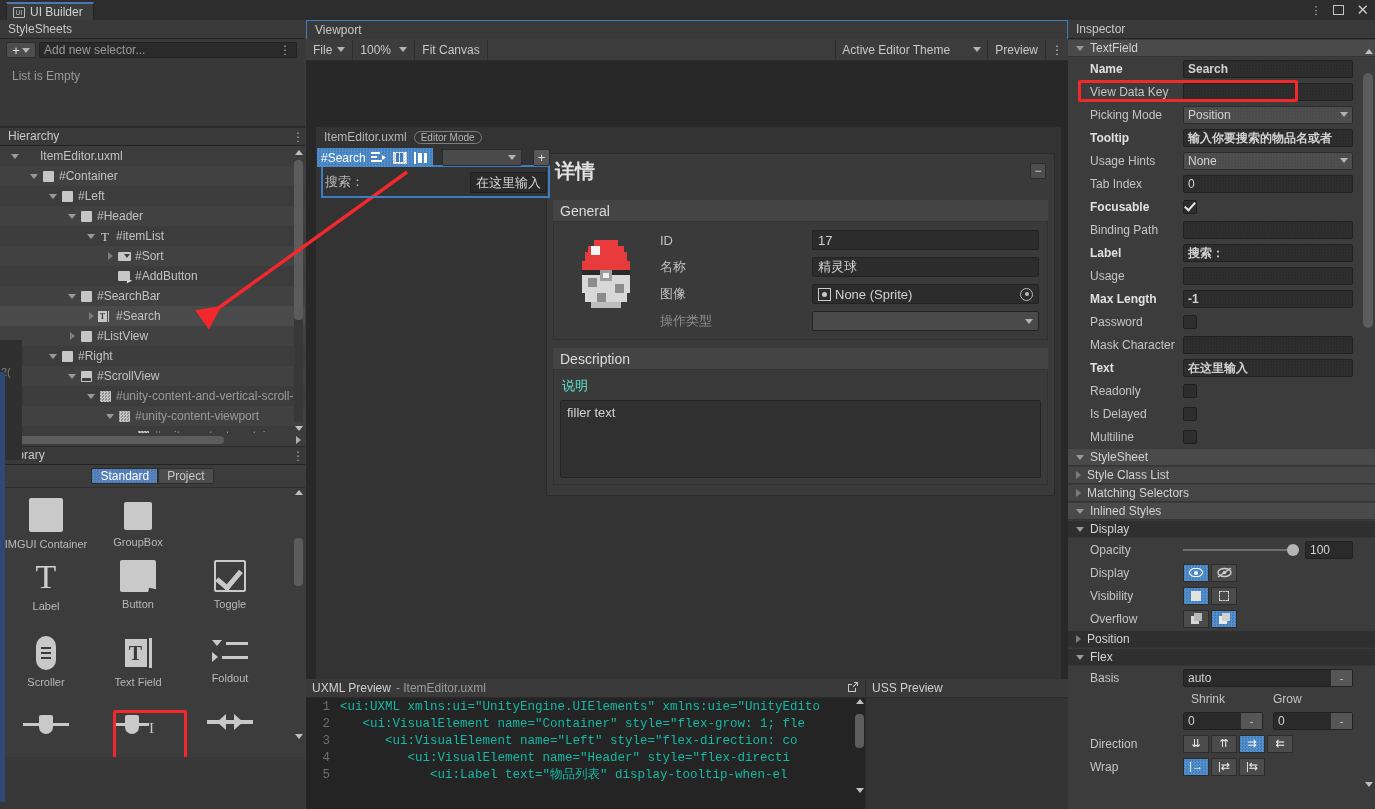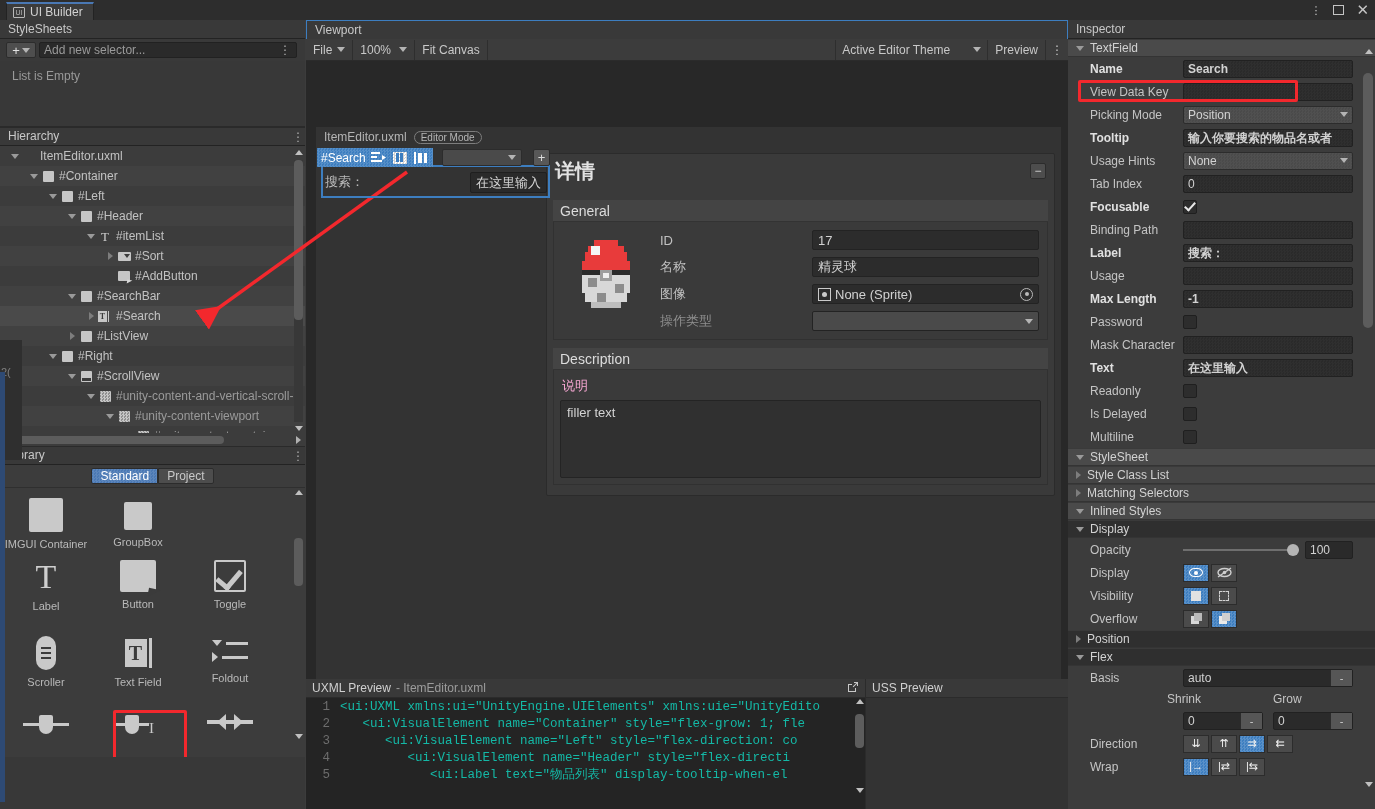--- a/index.html
+++ b/index.html
@@ -169,21 +169,21 @@
   .row{ display:flex; align-items:center; }
   .row .k{ width:152px; color:#c0c0c0; font-size:13px;}
   .row .v{ flex:1; height:20px; background:#2c2c2c; border:1px solid #232323; border-radius:2px; display:flex; align-items:center; padding:0 5px; color:#d2d2d2; font-size:13px; gap:4px;}
   .row .v.dd{ background:#4a4a4a; }
   .objpill{ width:13px;height:13px;border:1px solid #cacaca;display:flex;align-items:center;justify-content:center;}
   .objpill:after{content:"";width:5px;height:5px;background:#cacaca;border-radius:50%;}
   .circ{ margin-left:auto; width:13px;height:13px;border:1.5px solid #b9b9b9;border-radius:50%;display:flex;align-items:center;justify-content:center;}
   .circ:after{content:"";width:4px;height:4px;background:#b9b9b9;border-radius:50%;}
   #descbox{ margin:0 6px; }
   #desc-b{ background:#3a3a3a;border:1px solid #313131;border-top:none;padding:6px;}
-  #desc-lab{ color:#f9a8d4; font-size:13px; padding:1px 2px 5px 2px;}
+  #desc-lab{ color:#5eead4; font-size:13px; padding:1px 2px 5px 2px;}
   #desc-ta{ height:78px; background:#303030; border:1px solid #242424; border-radius:2px; padding:4px 6px; color:#d3d3d3; font-size:13px;}
 
   
   #prev{ position:absolute; left:0; bottom:0; width:762px; height:130px; display:flex; background:#383838; }
   #uxml{ width:560px; border-right:1px solid #2b2b2b; display:flex; flex-direction:column;}
   #uss{ flex:1; display:flex; flex-direction:column;}
   .prev-hdr{ height:19px; display:flex; align-items:center; gap:5px; padding:0 6px; background:#393939; color:#d0d0d0; font-size:12px; border-bottom:1px solid #2b2b2b;}
   .prev-hdr .sub{ color:#9c9c9c; }
   .prev-hdr .ext{ margin-left:auto; }
   #code{ flex:1; background:#242424; position:relative; overflow:hidden; font-family:"Liberation Mono", monospace; font-size:12.5px;}
@@ -993,21 +993,21 @@
       </div>
       <div class="irow">
         <span class="k">Basis</span>
         <span class="v minif">
           <span class="t">auto</span>
           <span class="dash">-</span>
         </span>
       </div>
       <div class="irow" style="height:20px;">
         <span class="k"></span>
-        <span class="v" style="display:flex;gap:26px;margin-left:20px;">
+        <span class="v" style="display:flex;gap:2px;margin-left:20px;">
           <span style="width:80px;color:#c4c4c4;font-size:12px;">Shrink</span>
           <span style="width:80px;color:#c4c4c4;font-size:12px;">Grow</span>
         </span>
       </div>
       <div class="irow">
         <span class="k"></span>
         <span class="v" style="display:flex;gap:10px;">
           <span class="minif" style="width:80px;">
             <span class="t">0</span>
             <span class="dash">-</span>

